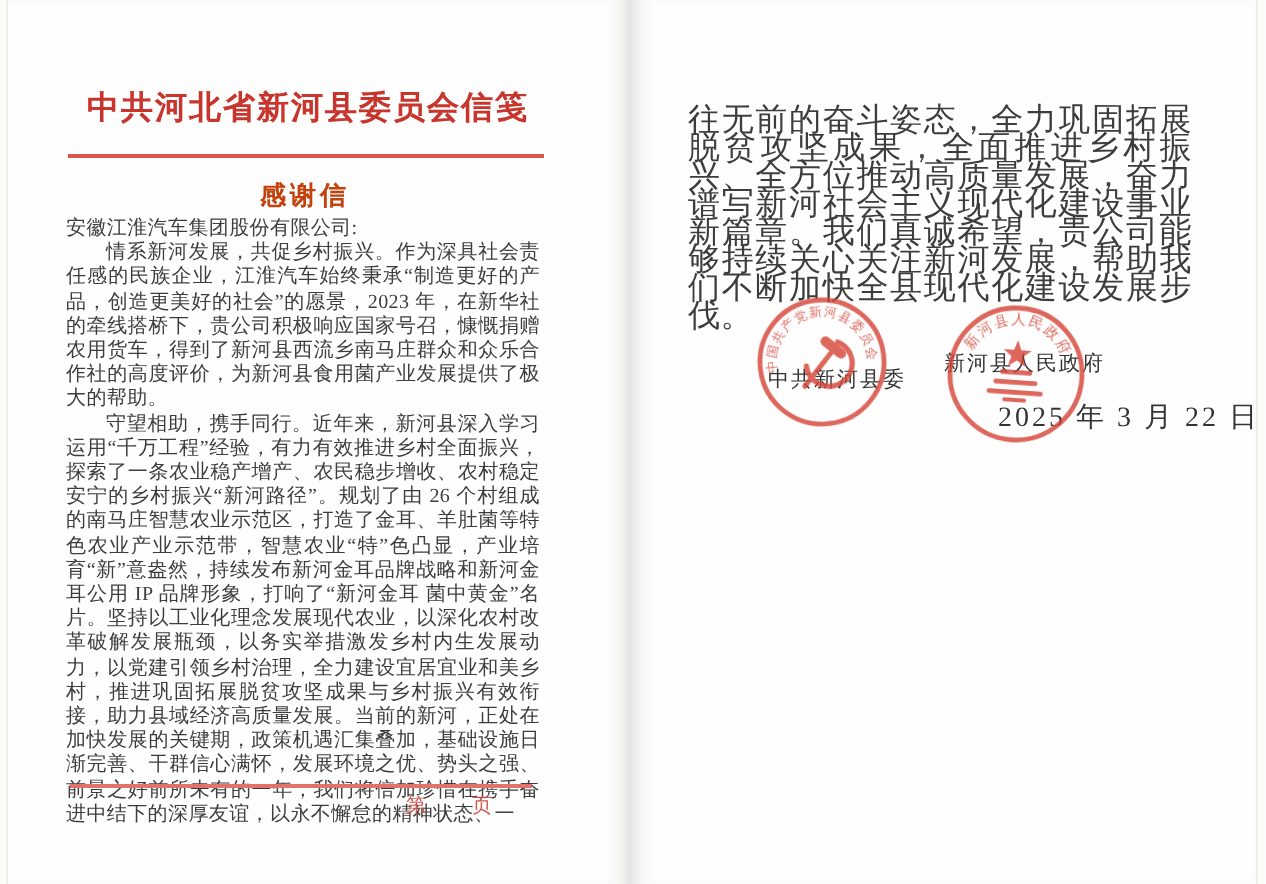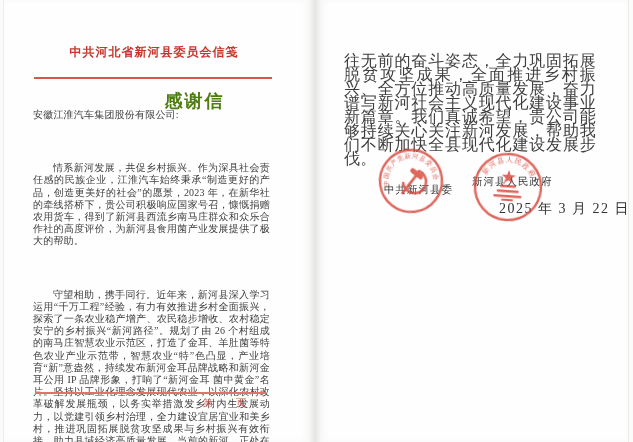--- a/index.html
+++ b/index.html
@@ -12,35 +12,35 @@
   .canvas{position:absolute;left:0;top:0;width:633px;height:442px;}
   .page{position:absolute;top:0;height:442px;background:#fefefe;}
   .page-left{left:4px;width:305px;box-shadow:inset -3px 0 6px rgba(0,0,0,0.03);}
   .page-right{left:321px;width:306px;box-shadow:inset 3px 0 6px rgba(0,0,0,0.03);}
   .gutter{position:absolute;left:309px;top:0;width:12px;height:442px;
     background:linear-gradient(90deg,rgba(0,0,0,0.015),rgba(0,0,0,0.09) 50%,rgba(0,0,0,0.015));}
   .edge-line{position:absolute;top:0;width:1px;height:442px;background:#ececea;}
 
   .letterhead{
     position:absolute;left:30px;top:44px;width:248px;
-    text-align:center;font-size:12px;font-weight:bold;
+    text-align:center;font-size:16px;font-weight:bold;
     color:#c8352c;letter-spacing:1px;white-space:nowrap;
   }
   .letterhead-rule{position:absolute;left:34px;top:77px;width:238px;height:2px;background:#d9554b;}
   .letter-title{
     position:absolute;left:0;top:89px;width:305px;text-align:center;
-    font-size:18px;font-weight:bold;color:#4d7c0f;letter-spacing:2px;padding-left:42px;
+    font-size:13px;font-weight:bold;color:#c2410c;letter-spacing:2px;
   }
   .left-body{
     position:absolute;left:33px;top:109px;width:237px;
     font-size:10px;line-height:12.2px;color:#3d3d3d;
     text-align:justify;letter-spacing:0.2px;
   }
   .left-body p{margin:0;}
-  .left-body p.indent{text-indent:2em;margin-top:41px;}
+  .left-body p.indent{text-indent:2em;}
   .footer-rule{position:absolute;left:35px;top:392px;width:231px;height:1.5px;background:#e2736c;}
   .footer-page{
     position:absolute;left:203px;top:396px;
     font-size:10px;color:#d0554e;letter-spacing:1px;white-space:nowrap;
   }
 
   .right-body{
     position:absolute;left:344px;top:54px;width:252px;
     font-size:16px;line-height:14px;color:#3d3d3d;
     text-align:justify;letter-spacing:0.2px;

